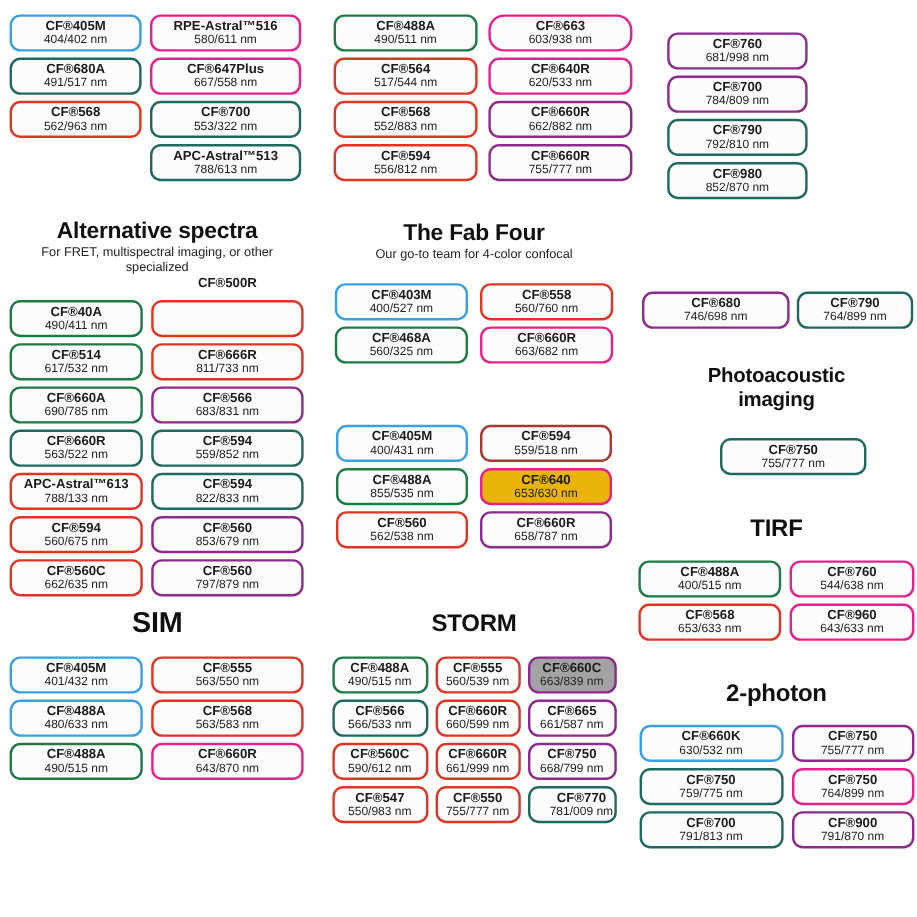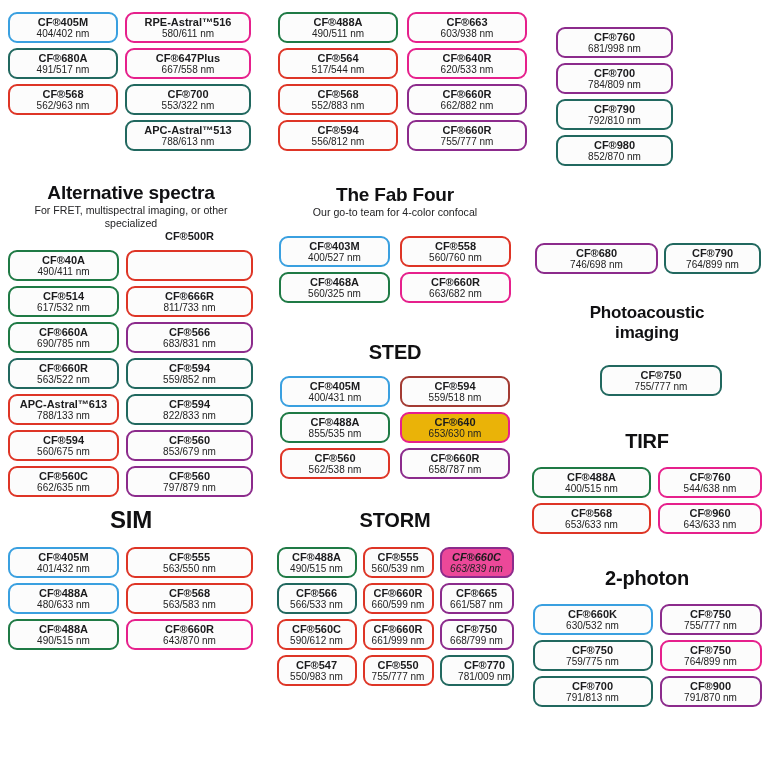--- a/index.html
+++ b/index.html
@@ -84,21 +84,21 @@
           <div class="pill" style="border-color: rgb(222, 53, 38); background: rgb(252, 252, 252);">
             <div class="nm">CF®568</div>
             <div class="em">552/883 nm</div>
           </div>
           <div class="pill" style="border-color: rgb(222, 53, 38); background: rgb(252, 252, 252);">
             <div class="nm">CF®594</div>
             <div class="em">556/812 nm</div>
           </div>
         </div>
         <div class="col">
-          <div class="pill" style="border-color: rgb(230, 32, 140); background: rgb(252, 252, 252);">
+          <div class="pill" style="border-color: rgb(230, 32, 140); background: rgb(252, 252, 252); border-radius: 13px;">
             <div class="nm">CF®663</div>
             <div class="em">603/938 nm</div>
           </div>
           <div class="pill" style="border-color: rgb(230, 32, 140); background: rgb(252, 252, 252);">
             <div class="nm">CF®640R</div>
             <div class="em">620/533 nm</div>
           </div>
           <div class="pill" style="border-color: rgb(140, 43, 140); background: rgb(252, 252, 252);">
             <div class="nm">CF®660R</div>
             <div class="em">662/882 nm</div>
@@ -222,21 +222,20 @@
           </div>
           <div class="pill" style="border-color: rgb(230, 32, 140); background: rgb(252, 252, 252);">
             <div class="nm">CF®660R</div>
             <div class="em">663/682 nm</div>
           </div>
         </div>
       </div>
   </section>
 
   <section class="sec" id="s5">
-    <h2>STED</h2>
     <div class="cols">
         <div class="col">
           <div class="pill" style="border-color: rgb(58, 160, 224); background: rgb(252, 252, 252);">
             <div class="nm">CF®405M</div>
             <div class="em">400/431 nm</div>
           </div>
           <div class="pill" style="border-color: rgb(31, 122, 69); background: rgb(252, 252, 252);">
             <div class="nm">CF®488A</div>
             <div class="em">855/535 nm</div>
           </div>
@@ -329,21 +328,21 @@
           <div class="pill" style="border-color: rgb(222, 53, 38); background: rgb(252, 252, 252);">
             <div class="nm">CF®660R</div>
             <div class="em">661/999 nm</div>
           </div>
           <div class="pill" style="border-color: rgb(222, 53, 38); background: rgb(252, 252, 252);">
             <div class="nm">CF®550</div>
             <div class="em">755/777 nm</div>
           </div>
         </div>
         <div class="col">
-          <div class="pill" style="border-color: rgb(140, 43, 140); background: #ec4899; font-style: italic;">
+          <div class="pill" style="border-color: rgb(140, 43, 140); background: #a3a3a3;">
             <div class="nm">CF®660C</div>
             <div class="em">663/839 nm</div>
           </div>
           <div class="pill" style="border-color: rgb(140, 43, 140); background: rgb(252, 252, 252);">
             <div class="nm">CF®665</div>
             <div class="em">661/587 nm</div>
           </div>
           <div class="pill" style="border-color: rgb(140, 43, 140); background: rgb(252, 252, 252);">
             <div class="nm">CF®750</div>
             <div class="em">668/799 nm</div>

